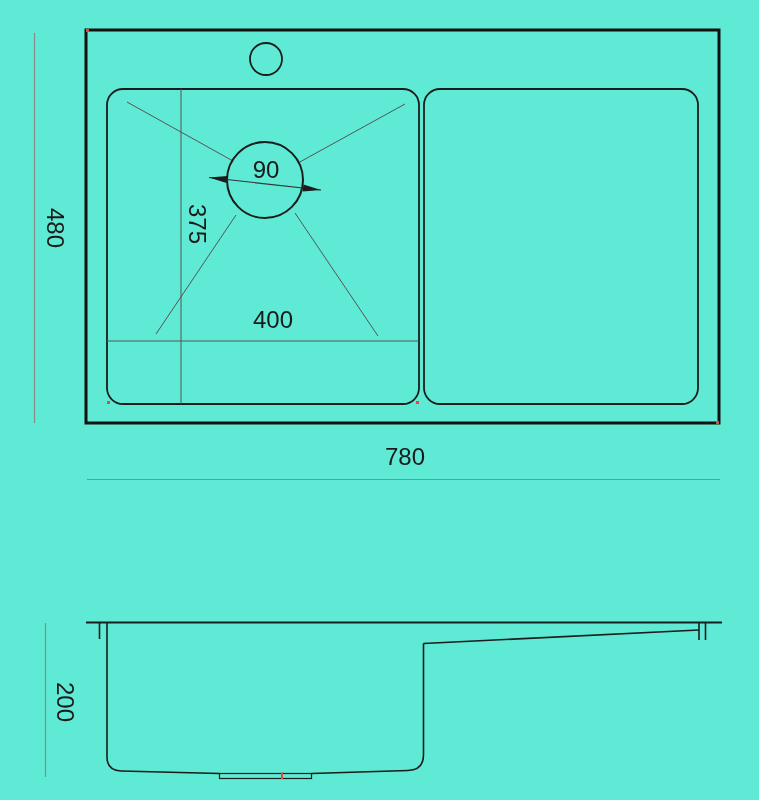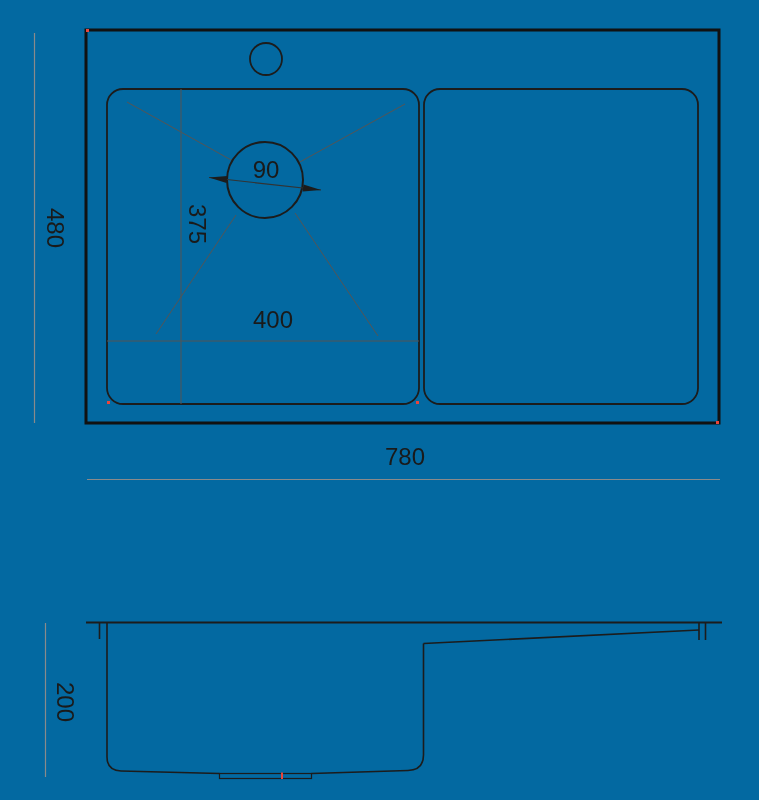--- a/index.html
+++ b/index.html
@@ -1,16 +1,16 @@
 <!DOCTYPE html>
 <html><head>
 <meta charset="utf-8">
 <style>
   html,body{margin:0;padding:0;background:#ffffff;}
-  .stage{position:relative;width:759px;height:800px;background:#0369a1;overflow:hidden;
+  .stage{position:relative;width:759px;height:800px;background:#5eead4;overflow:hidden;
          font-family:"Liberation Sans", sans-serif;}
   svg{display:block;}
   .dim-text{font-family:"Liberation Sans", sans-serif;font-size:24px;fill:#1a1a1a;}
   .outline-thick{fill:none;stroke:#111111;stroke-width:3;}
   .outline{fill:none;stroke:#1c1c1c;stroke-width:1.8;}
   .outline-mid{fill:none;stroke:#1c1c1c;stroke-width:1.6;}
   .thin{fill:none;stroke:#555555;stroke-width:1;}
   .dimline{fill:none;stroke:#8a8a8a;stroke-width:1.2;}
   .arrowhead{fill:#1c1c1c;stroke:none;}
   .red-mark{stroke:#e8453c;stroke-width:2;fill:none;}

